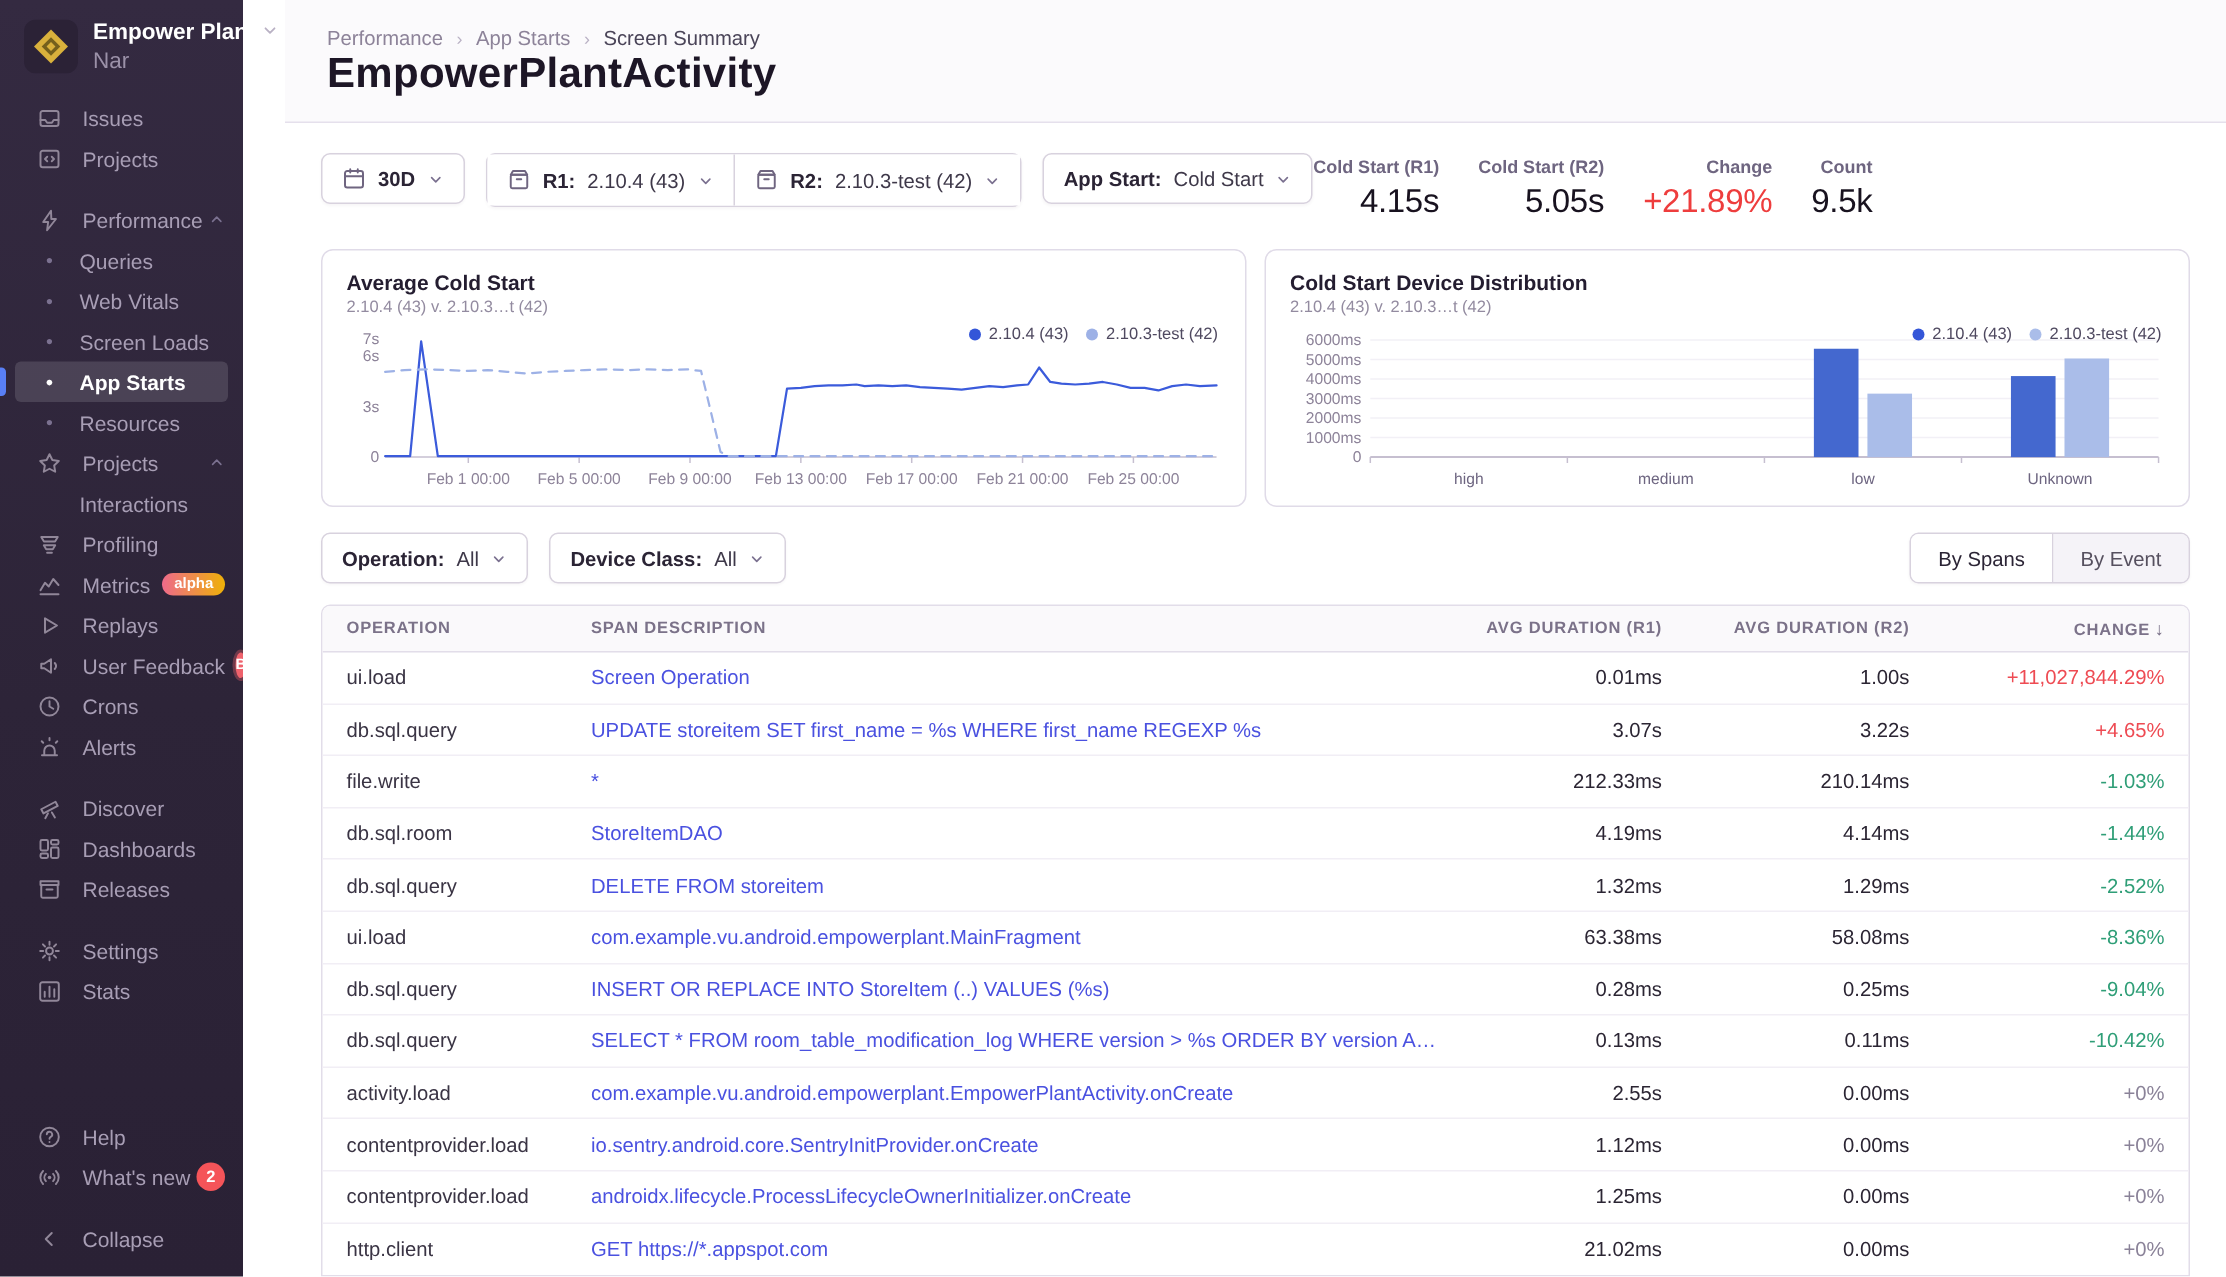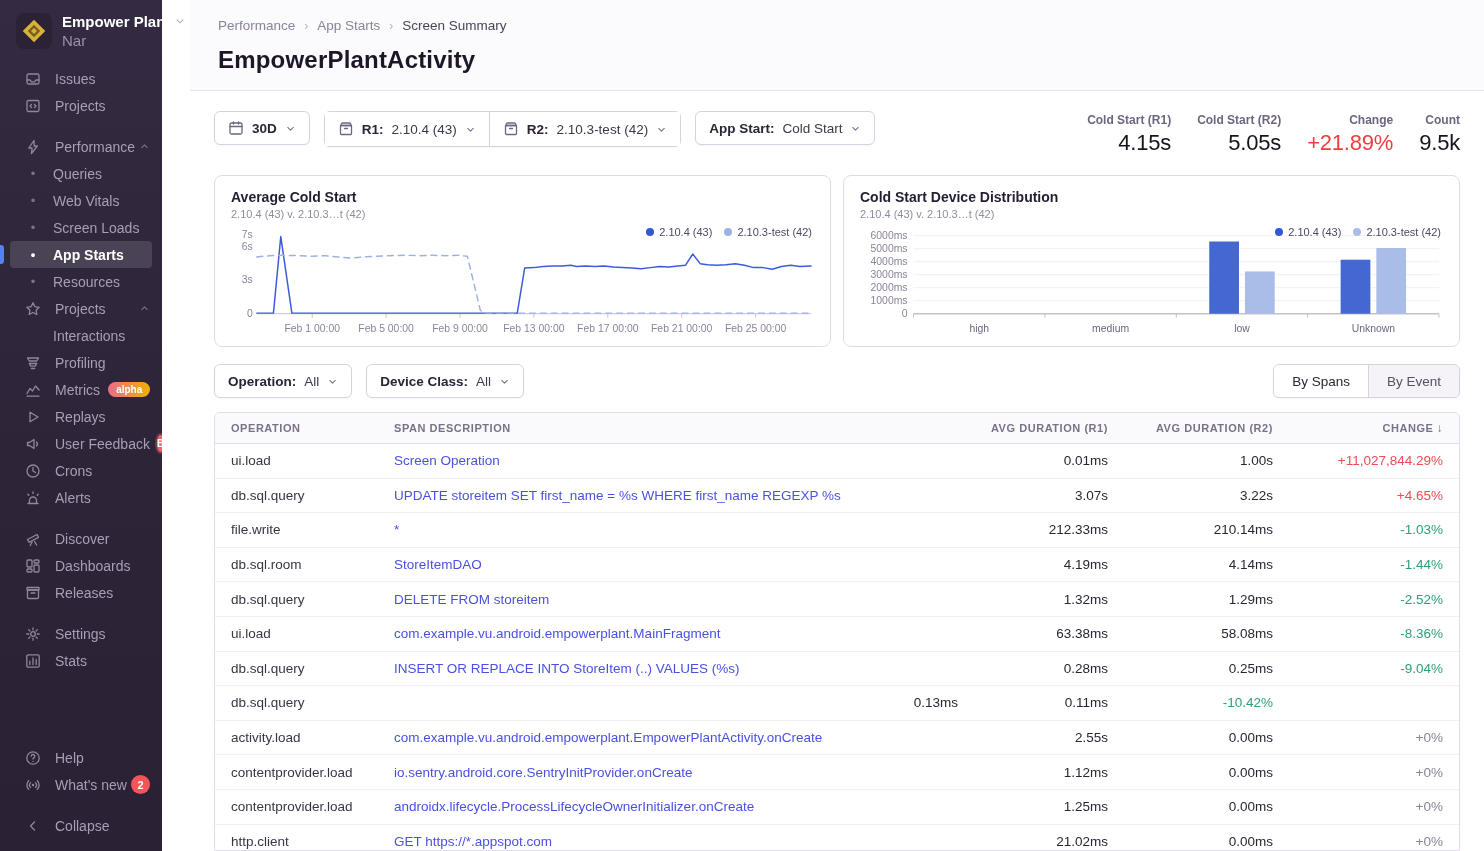--- a/index.html
+++ b/index.html
@@ -37,23 +37,23 @@
     color:#fff; font-size:11px; font-weight:bold; display:flex; align-items:center; justify-content:center; }
   .sb-footer { padding-bottom:12px; }
 
   
   .main { margin-left:190px; height:851px; display:flex; flex-direction:column; }
   .page-head { background:#fbfafc; border-bottom:1px solid #e5e0ec; padding:18px 28px 16px; }
   .crumbs { font-size:13.5px; color:#8d8399; display:flex; align-items:center; gap:9px; }
   .crumbs .sep { color:#b9b1c4; font-size:12px; }
   .crumbs .crumb { cursor:pointer; }
   .crumbs .crumb.last { color:#4a4458; }
-  .page-title { font-size:24px; font-weight:bold; color:#1d1626; margin-top:13px; letter-spacing:.2px; }
-
-  .controls { display:flex; justify-content:space-between; align-items:flex-start; padding:20px 24px 0; }
+  .page-title { font-size:28px; font-weight:bold; color:#1d1626; letter-spacing:.2px; }
+
+  .controls { display:flex; align-items:flex-start; padding:20px 24px 0; }
   .ctl-left { display:flex; gap:14px; }
   .btn { display:flex; align-items:center; gap:8px; height:34px; padding:0 13px; background:#fff;
     border:1px solid #d8d2de; border-radius:6px; font-size:13.5px; color:#3e3849; cursor:pointer;
     box-shadow:0 1px 2px rgba(43,34,51,.04); white-space:nowrap; }
   .btn b { font-weight:bold; color:#2b2435; }
   .btn .ic { color:#6f6580; display:flex; }
   .btn .chev { color:#7b7190; display:flex; }
   .btn-group { display:flex; border:1px solid #d8d2de; border-radius:6px; background:#fff;
     box-shadow:0 1px 2px rgba(43,34,51,.04); }
   .btn-group .btn { border:none; box-shadow:none; border-radius:0; }
@@ -596,20 +596,21 @@
         </div>
         <div class="t-row">
           <div class="t-cell c-op">db.sql.query</div>
           <div class="t-cell c-desc">INSERT OR REPLACE INTO StoreItem (..) VALUES (%s)</div>
           <div class="t-cell t-right c-num">0.28ms</div>
           <div class="t-cell t-right c-num">0.25ms</div>
           <div class="t-cell t-right chg-green">-9.04%</div>
         </div>
         <div class="t-row">
           <div class="t-cell c-op">db.sql.query</div>
+          <div class="t-cell c-desc">SELECT * FROM room_table_modification_log WHERE version &gt; %s ORDER BY version ASC</div>
           <div class="t-cell t-right c-num">0.13ms</div>
           <div class="t-cell t-right c-num">0.11ms</div>
           <div class="t-cell t-right chg-green">-10.42%</div>
         </div>
         <div class="t-row">
           <div class="t-cell c-op">activity.load</div>
           <div class="t-cell c-desc">com.example.vu.android.empowerplant.EmpowerPlantActivity.onCreate</div>
           <div class="t-cell t-right c-num">2.55s</div>
           <div class="t-cell t-right c-num">0.00ms</div>
           <div class="t-cell t-right chg-muted">+0%</div>

